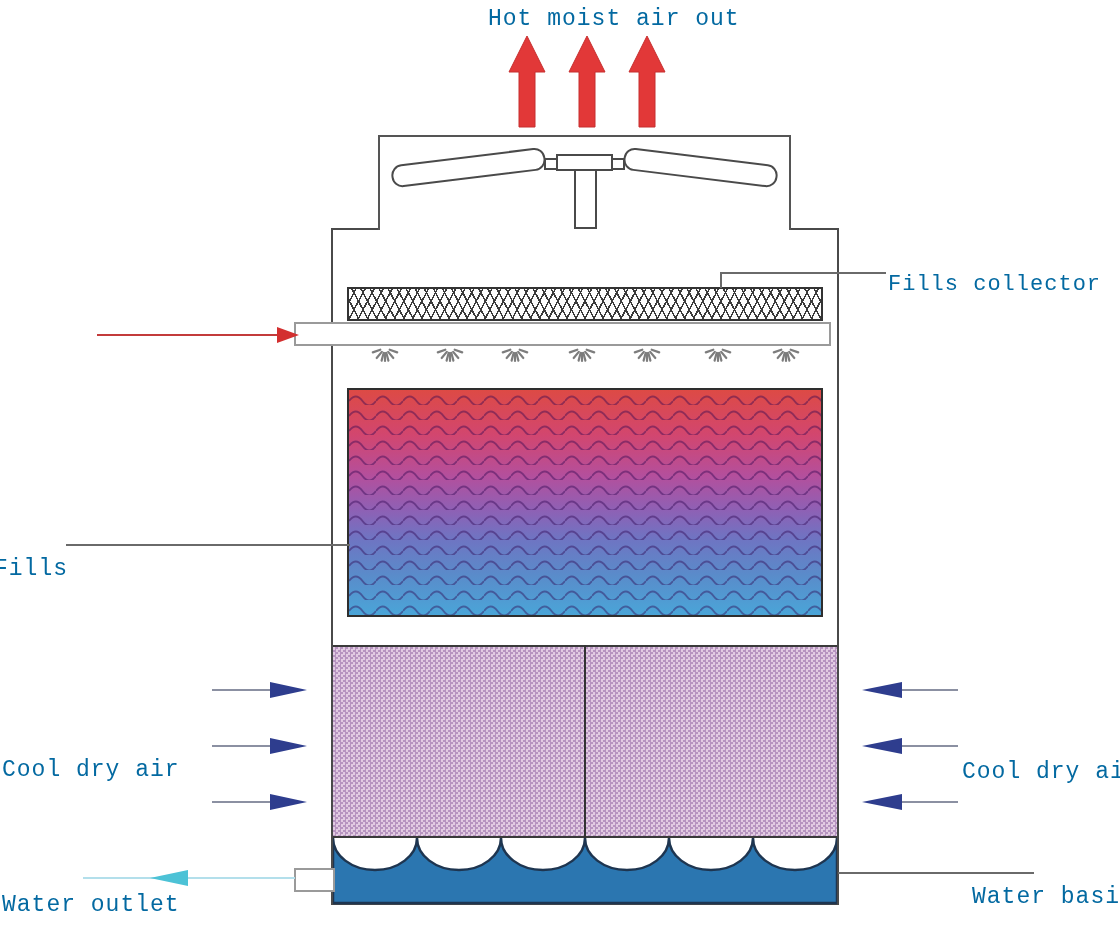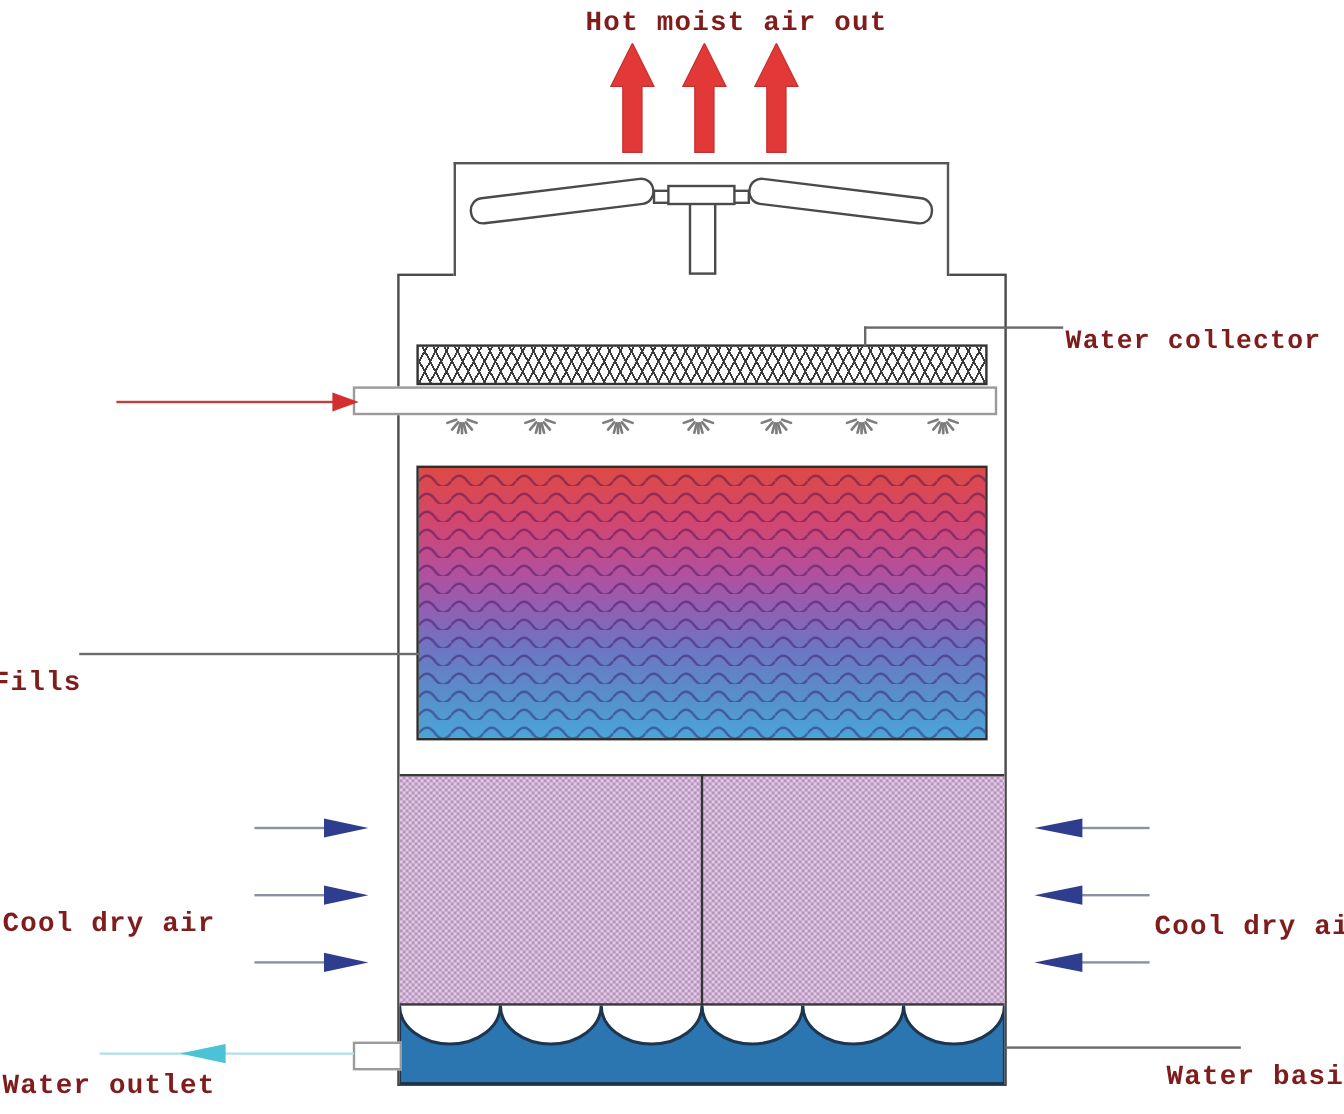--- a/index.html
+++ b/index.html
@@ -1,22 +1,22 @@
 <!DOCTYPE html>
 <html><head>
 <meta charset="utf-8">
 <style>
   html,body{margin:0;padding:0;background:#ffffff;}
   #stage{
     position:relative;width:1120px;height:928px;background:#ffffff;overflow:hidden;
     font-family:"Liberation Mono","DejaVu Sans Mono",monospace;color:#3f3f3f;
   }
   .label{
-    position:absolute;font-size:23px;letter-spacing:1px;color:#7f1d1d;
-    white-space:nowrap;font-weight:bold;
+    position:absolute;font-size:23px;letter-spacing:1px;color:#0369a1;
+    white-space:nowrap;font-weight:normal;
   }
   .leader{position:absolute;background:#6a6a6a;}
   
   .tower-box{
     position:absolute;left:331px;top:228px;width:508px;height:677px;
     border:2px solid #4a4a4a;background:#ffffff;box-sizing:border-box;z-index:1;
   }
   .fan-box{
     position:absolute;left:378px;top:135px;width:413px;height:95px;
     border:2px solid #555;border-bottom:none;background:#ffffff;box-sizing:border-box;z-index:2;
@@ -109,21 +109,21 @@
       <rect x="232" y="24" width="14" height="10"></rect>
       <rect x="179" y="20" width="55" height="15"></rect>
     </g>
   </svg>
 
   <div class="tower-box"></div>
 
   <div class="collector"></div>
   <div class="leader" style="left:720px;top:272px;width:2px;height:16px;z-index:4;"></div>
   <div class="leader" style="left:720px;top:272px;width:166px;height:2px;z-index:4;"></div>
-  <div class="label" style="left:888px;top:272px;font-size:22px;">Water collector</div>
+  <div class="label" style="left:888px;top:272px;font-size:22px;">Fills collector</div>
 
   <div class="inlet-pipe"></div>
   <div class="arrow-line inlet-line"></div>
   <div class="tri inlet-head"></div>
 
   <svg class="nozzles" width="470" height="28" viewBox="0 0 470 28">
     <defs>
       <g id="nozzle" stroke="#7d7d7d" stroke-width="2.2" stroke-linecap="round">
         <line x1="-4.7" y1="3.7" x2="-12.2" y2="6.4"></line>
         <line x1="-3.2" y1="5.9" x2="-8.3" y2="12.0"></line>

